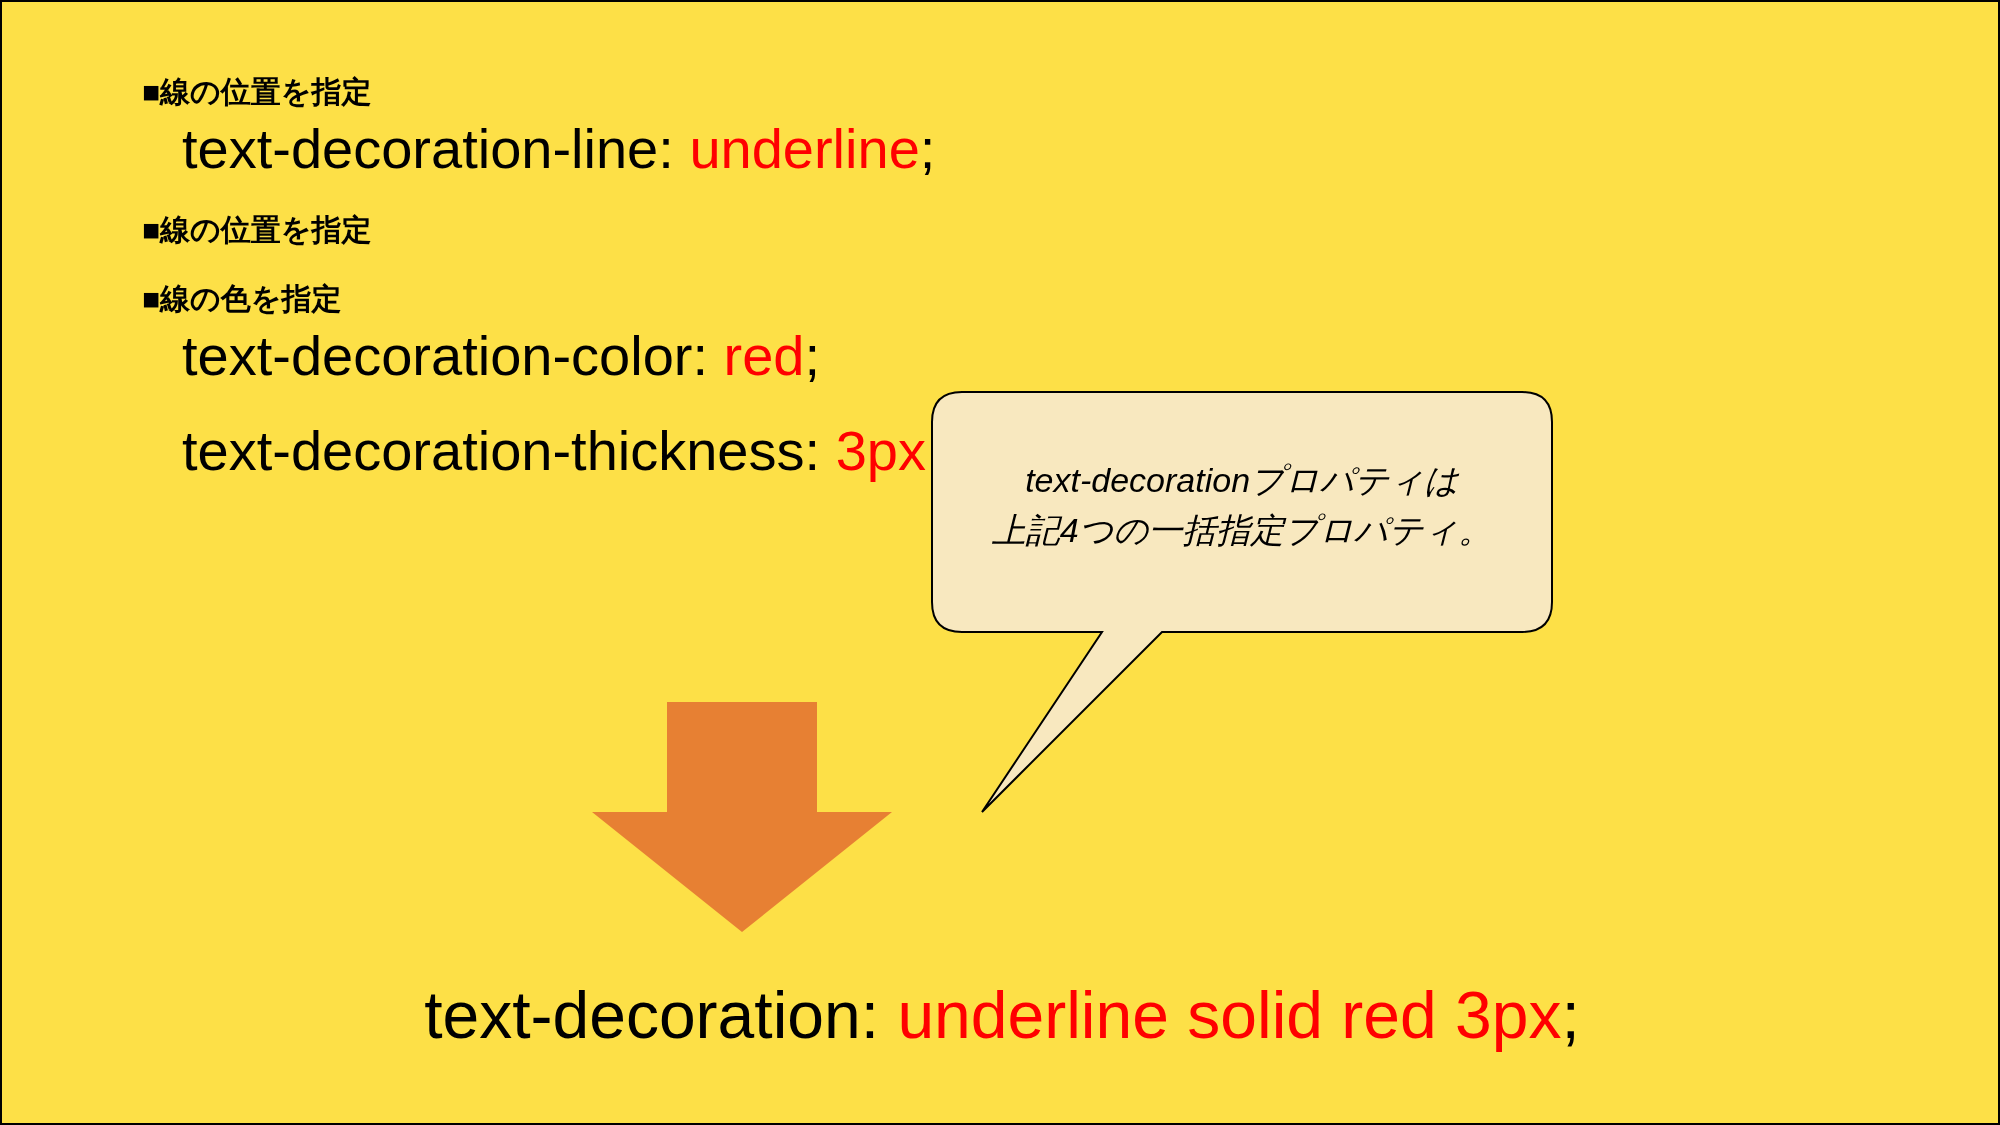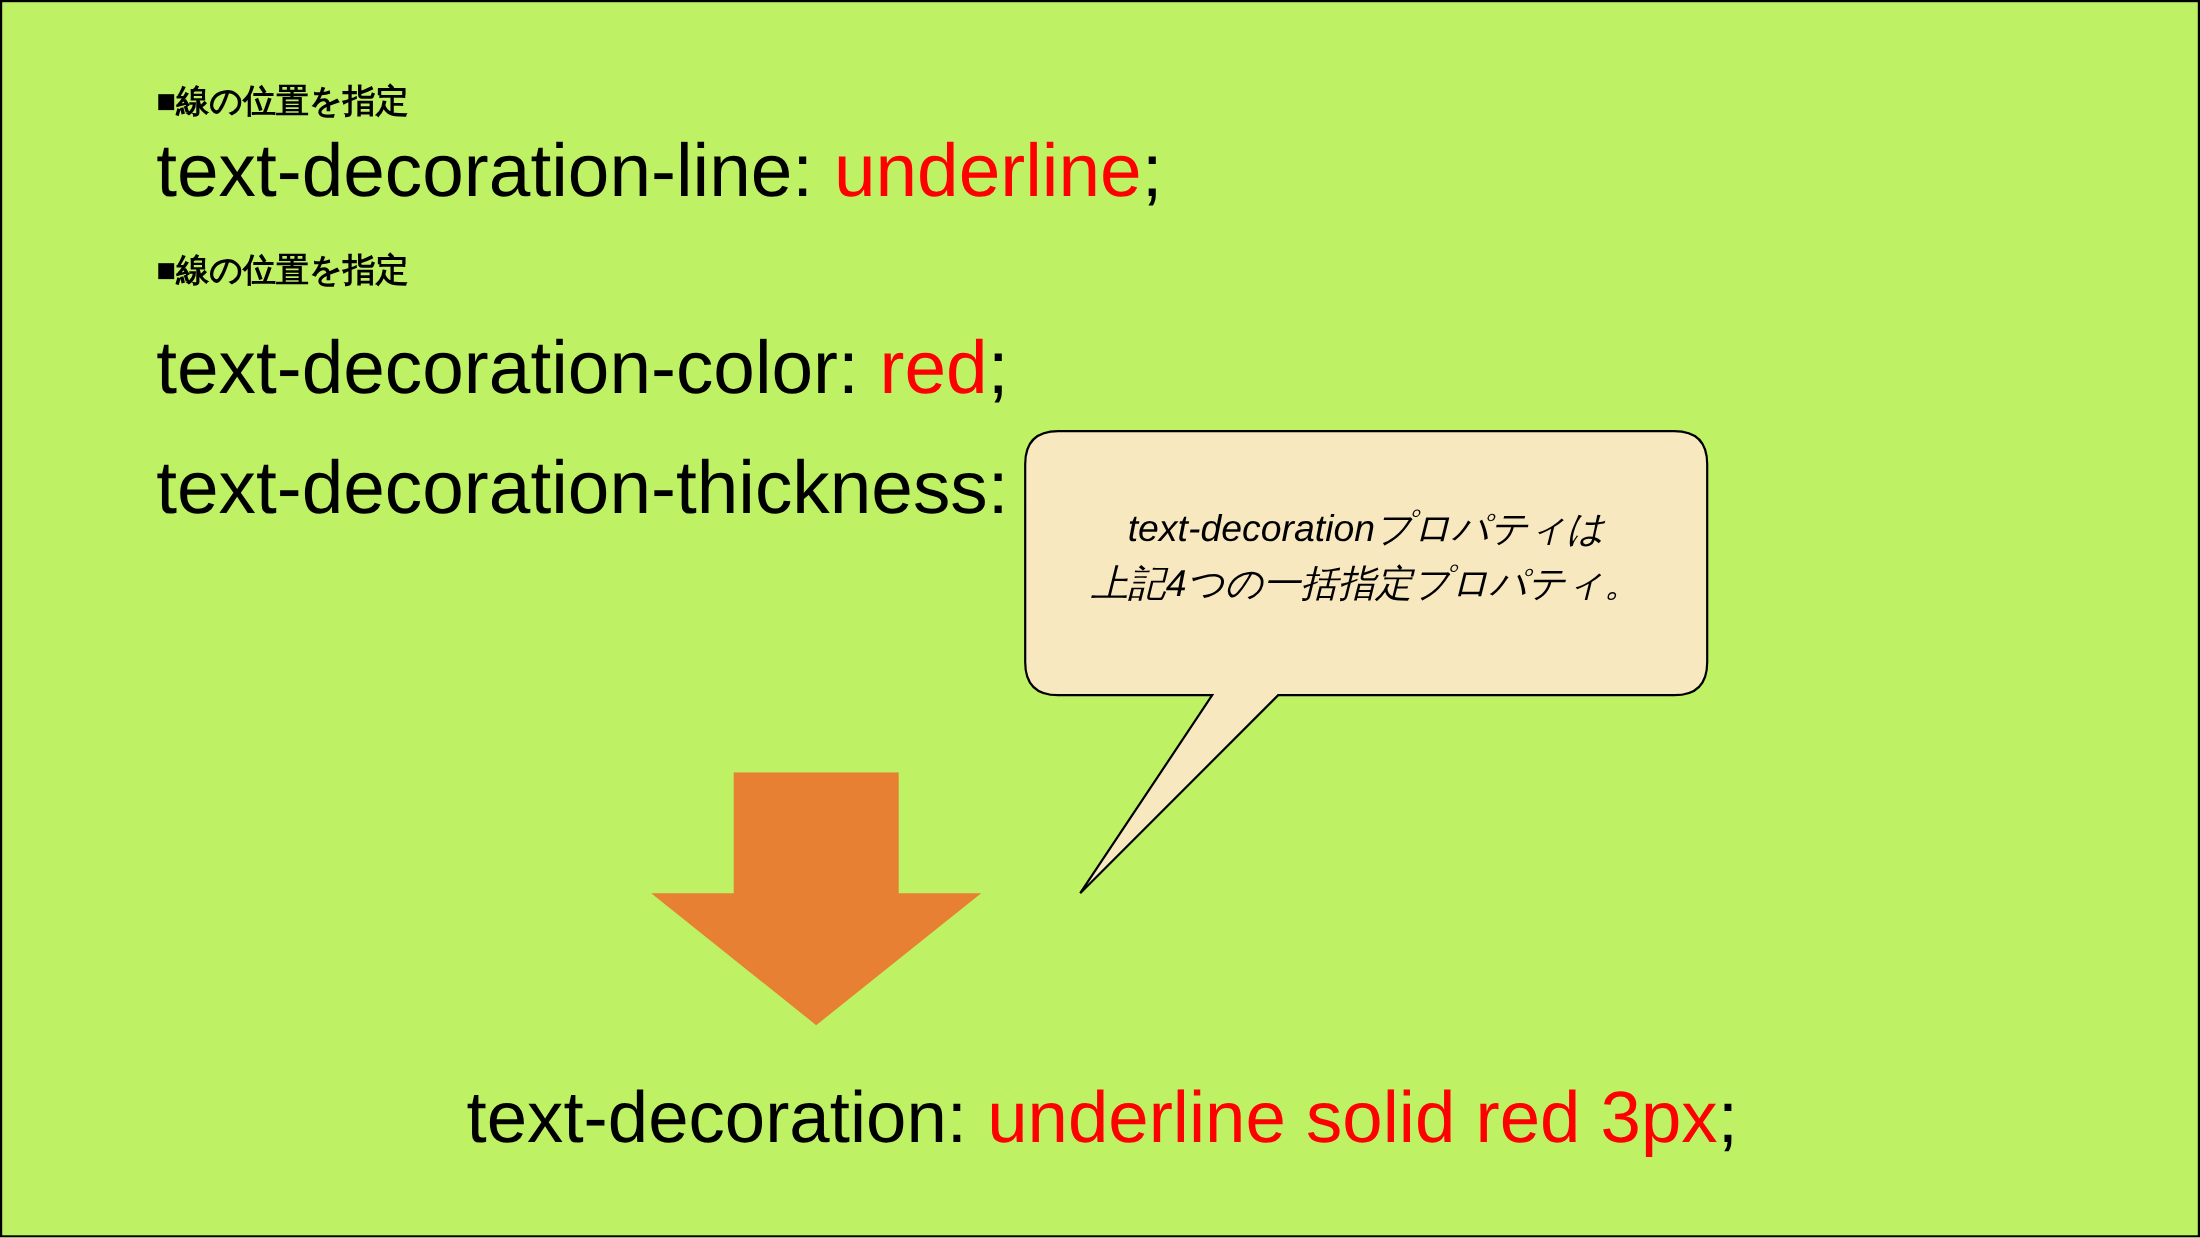--- a/index.html
+++ b/index.html
@@ -7,40 +7,41 @@
     padding: 0;
     background: #fff;
     font-family: "Hiragino Sans", "Helvetica Neue", Arial, sans-serif;
   }
   .slide {
     position: relative;
     width: 2000px;
     height: 1125px;
     box-sizing: border-box;
     border: 2px solid #000;
-    background: #bef264;
+    background: #fde047;
   }
   .content {
     position: absolute;
     left: 140px;
     top: 70px;
   }
   .block {
     margin-bottom: 28px;
   }
   .label {
     font-size: 30px;
     font-weight: 600;
     color: #000;
     margin-bottom: 2px;
   }
   .code {
-    font-size: 68px;
+    font-size: 56px;
     color: #000;
     line-height: 1.2;
+    margin-left: 40px;
   }
   .value {
     color: #ff0000;
   }
   .arrow {
     position: absolute;
     left: 590px;
     top: 700px;
   }
   .callout {
@@ -66,20 +67,21 @@
 
   <div class="content">
     <div class="block">
       <div class="label">■線の位置を指定</div>
       <div class="code"><span>text-decoration-line</span>: <span class="value">underline</span>;</div>
     </div>
     <div class="block">
       <div class="label">■線の位置を指定</div>
     </div>
     <div class="block">
+      <div class="label">■線の色を指定</div>
       <div class="code"><span>text-decoration-color</span>: <span class="value">red</span>;</div>
     </div>
     <div class="block">
       <div class="code"><span>text-decoration-thickness</span>: <span class="value">3px</span>;</div>
     </div>
   </div>
 
   <div class="arrow">
     <svg width="300" height="230" viewBox="0 0 300 230">
       <polygon points="75,0 225,0 225,110 300,110 150,230 0,110 75,110" fill="#e78033"></polygon>

